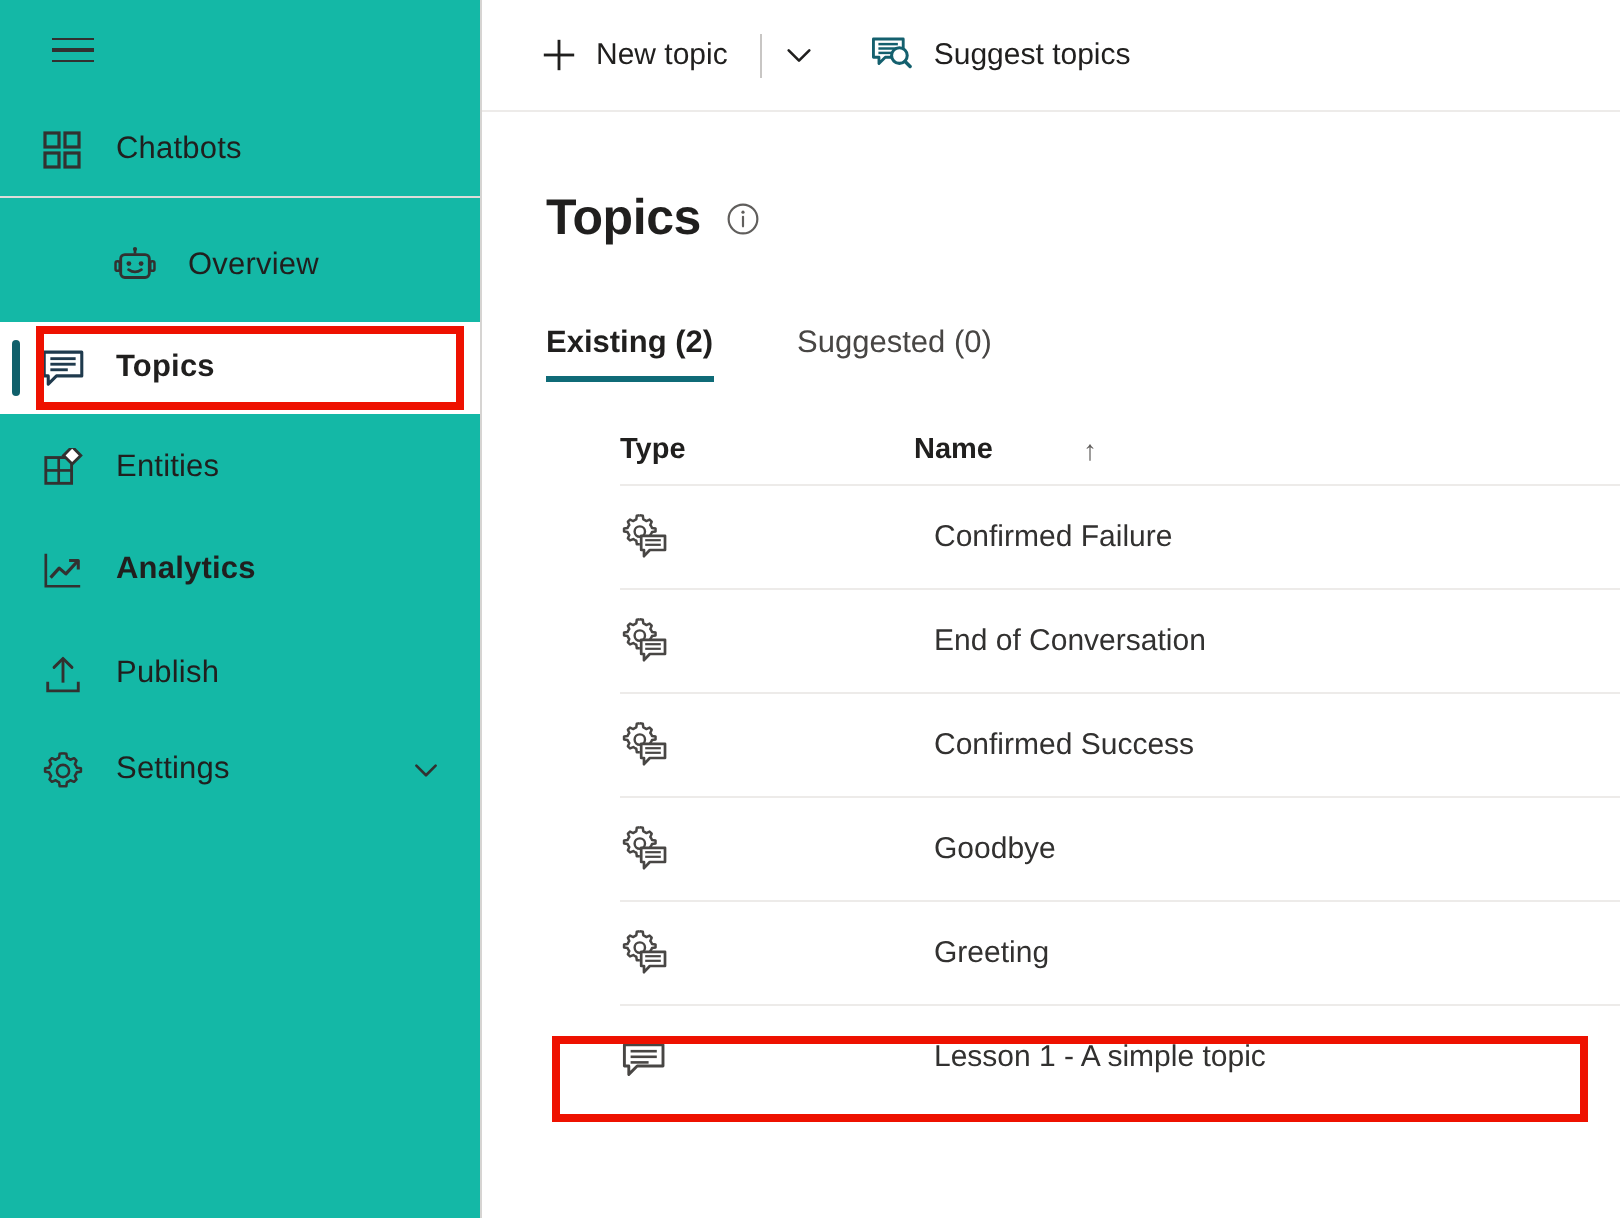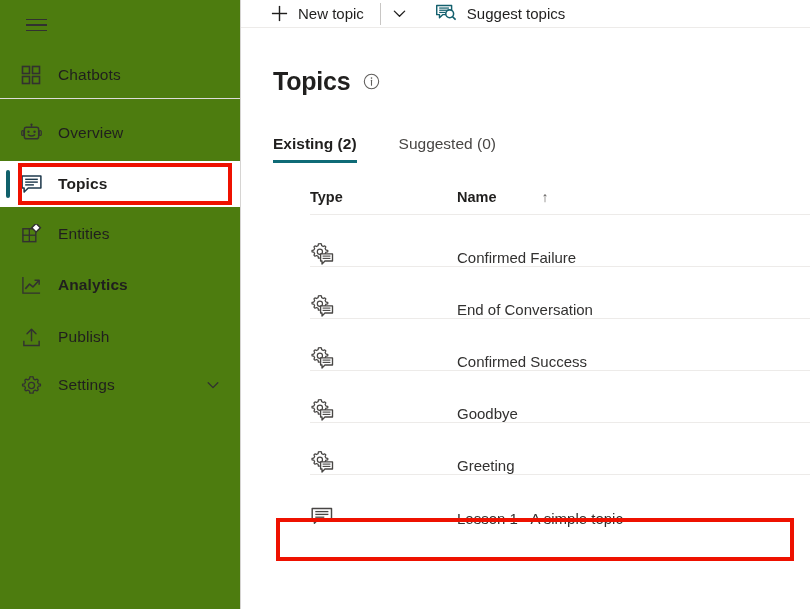--- a/index.html
+++ b/index.html
@@ -15,21 +15,21 @@
     position: relative;
     width: 810px; height: 609px;
     display: flex;
   }
 
   
   #sidebar {
     position: relative;
     width: 241px;
     height: 609px;
-    background: #4d7c0f;
+    background: #14b8a6;
     border-right: 1px solid #d6d4d2;
     flex: 0 0 241px;
   }
   .hamburger {
     position: absolute;
     left: 14px; top: 8px;
     width: 44px; height: 34px;
     display: flex; flex-direction: column;
     justify-content: center; align-items: center;
     gap: 4px;
@@ -90,21 +90,21 @@
 
   
   #main {
     position: relative;
     width: 569px;
     height: 609px;
     background: #ffffff;
   }
   #toolbar {
     position: relative;
-    height: 28px;
+    height: 56px;
     display: flex;
     align-items: center;
     padding-left: 22px;
     border-bottom: 1px solid #edebe9;
   }
   .tb-btn {
     display: flex;
     align-items: center;
     height: 34px;
     padding: 0 6px;
@@ -212,24 +212,25 @@
   .col-name { flex: 1 1 auto; gap: 36px; }
   .sort-arrow {
     margin-left: 9px;
     font-size: 14px;
     color: #605e5c;
     font-weight: 400;
   }
   .tr {
     position: relative;
     display: flex;
-    align-items: flex-end;
+    align-items: center;
     height: 52px;
     border-bottom: 1px solid #edebe9;
     cursor: pointer;
+    gap: 10px;
   }
   .td-type {
     width: 147px; flex: 0 0 147px;
     display: flex; align-items: center;
     padding-left: 0px;
   }
   .td-name {
     flex: 1 1 auto;
     font-size: 15px;
     color: #323130;
@@ -273,21 +274,21 @@
         <svg width="20" height="20" viewBox="0 0 20 20">
           <rect x="1.5" y="1.5" width="7" height="7" fill="none" stroke="#323130" stroke-width="1.6"></rect>
           <rect x="11.5" y="1.5" width="7" height="7" fill="none" stroke="#323130" stroke-width="1.6"></rect>
           <rect x="1.5" y="11.5" width="7" height="7" fill="none" stroke="#323130" stroke-width="1.6"></rect>
           <rect x="11.5" y="11.5" width="7" height="7" fill="none" stroke="#323130" stroke-width="1.6"></rect>
         </svg>
       </span>
       <span class="nav-label">Chatbots</span>
     </div>
 
-    <div class="nav-item" style="top:110px;">
+    <div class="nav-item" style="top:110px;padding-left:36px;">
       <span class="nav-icon">
         <svg width="21" height="21" viewBox="0 0 22 22">
           <line x1="11" y1="1" x2="11" y2="4" stroke="#323130" stroke-width="1.4"></line>
           <circle cx="11" cy="1.6" r="1.1" fill="#323130"></circle>
           <rect x="3.5" y="4.5" width="15" height="12" rx="2.2" fill="none" stroke="#323130" stroke-width="1.5"></rect>
           <rect x="0.8" y="8" width="2.2" height="5" rx="1" fill="none" stroke="#323130" stroke-width="1.3"></rect>
           <rect x="19" y="8" width="2.2" height="5" rx="1" fill="none" stroke="#323130" stroke-width="1.3"></rect>
           <circle cx="7.8" cy="9.2" r="1.25" fill="#323130"></circle>
           <circle cx="14.2" cy="9.2" r="1.25" fill="#323130"></circle>
           <path d="M7.6 12.4 Q11 14.8 14.4 12.4" fill="none" stroke="#323130" stroke-width="1.4" stroke-linecap="round"></path>

